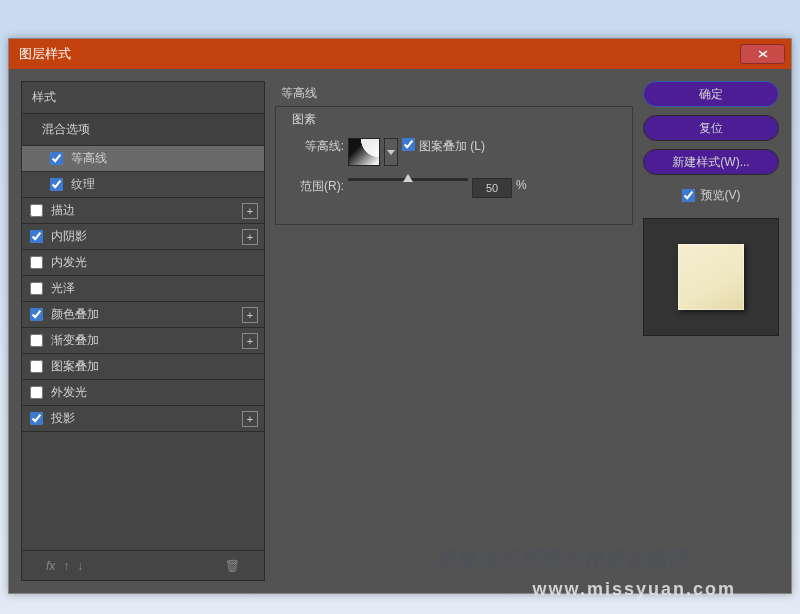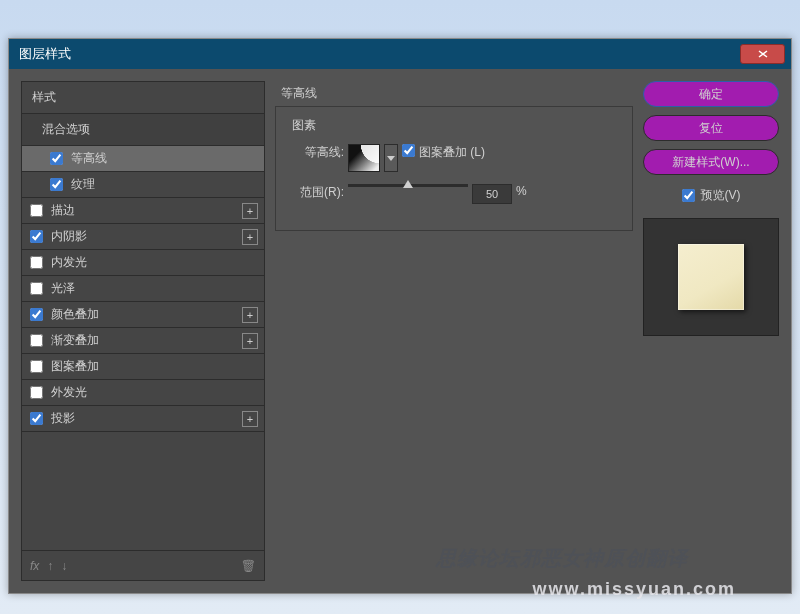--- a/index.html
+++ b/index.html
@@ -1,50 +1,50 @@
 <!DOCTYPE html>
 <html><head>
 <meta charset="utf-8">
 <style>
   * { box-sizing: border-box; margin: 0; padding: 0; font-family: "Microsoft YaHei", sans-serif; }
   body { background: linear-gradient(180deg, #c8daf0 0%, #e2ebf5 100%); width: 800px; height: 614px; position: relative; overflow: hidden; }
   .window { position: absolute; left: 8px; top: 38px; width: 784px; height: 556px; background: #fff; border: 1px solid #888; box-shadow: 0 0 8px rgba(0,0,0,0.3); }
-  .titlebar { height: 30px; background: #0c4a6e; color: #fff; display: flex; align-items: center; justify-content: space-between; padding-left: 10px; padding-right: 6px; font-size: 13px; }
+  .titlebar { height: 30px; background: #c2410c; color: #fff; display: flex; align-items: center; justify-content: space-between; padding-left: 10px; padding-right: 6px; font-size: 13px; }
   .close-btn { width: 45px; height: 20px; background: #c84b49; border: 1px solid #8a2c2a; border-radius: 3px; display: flex; align-items: center; justify-content: center; color: #fff; font-size: 10px; font-weight: bold; cursor: pointer; }
   .content { height: calc(100% - 30px); background: #535353; display: flex; padding: 12px 12px; gap: 10px; }
   .sidebar { width: 244px; display: flex; flex-direction: column; }
   .style-box { background: #454545; border: 1px solid #2c2c2c; flex: 1; display: flex; flex-direction: column; }
   .style-header { padding: 7px 10px; font-size: 12px; color: #d0d0d0; border-bottom: 1px solid #2c2c2c; }
   .blend-opts { padding: 7px 20px; font-size: 12px; color: #d0d0d0; border-bottom: 1px solid #2c2c2c; background: #404040; }
   .style-item { display: flex; align-items: center; height: 26px; padding: 0 8px; font-size: 12px; color: #d0d0d0; border-bottom: 1px solid #2c2c2c; position: relative; }
   .style-item.selected { background: #6a6a6a; }
   .style-item.sub { padding-left: 28px; }
   .style-item input[type=checkbox] { width: 13px; height: 13px; margin-right: 8px; accent-color: #3b7ad0; cursor: pointer; }
   .style-item .add-btn { position: absolute; right: 6px; width: 16px; height: 16px; border: 1px solid #888; display: flex; align-items: center; justify-content: center; font-size: 11px; color: #ccc; cursor: pointer; }
-  .style-footer { height: 30px; border-top: 1px solid #2c2c2c; display: flex; align-items: center; padding: 0 8px; gap: 8px; color: #888; font-size: 12px; }
+  .style-footer { height: 30px; border-top: 1px solid #2c2c2c; display: flex; align-items: center; padding: 0 24px; gap: 8px; color: #888; font-size: 12px; }
   .style-footer .spacer { flex: 1; }
   .style-footer span { cursor: pointer; }
   .main-panel { flex: 1; display: flex; gap: 10px; }
   .settings { flex: 1; }
   .settings-title { color: #d0d0d0; font-size: 12px; padding: 4px 6px; }
-  .settings-box { border: 1px solid #3a3a3a; padding: 10px 12px 14px 12px; }
+  .settings-box { border: 1px solid #3a3a3a; padding: 4px 12px 14px 12px; }
   .settings-sub { color: #d0d0d0; font-size: 12px; margin-bottom: 10px; padding-left: 4px; }
   .row { display: flex; align-items: flex-start; gap: 4px; font-size: 12px; color: #d0d0d0; margin-bottom: 12px; }
   .row .lbl { width: 56px; text-align: right; }
   .contour-pick { width: 32px; height: 28px; background: #222; border: 1px solid #222; position: relative; cursor: pointer; }
   .contour-curve { width: 100%; height: 100%; background: linear-gradient(135deg, #111 0%, #111 30%, #eee 90%); position: relative; overflow: hidden; }
   .contour-curve::after { content: ""; position: absolute; inset: 0; background: radial-gradient(circle at 100% 0%, rgba(255,255,255,0.9) 0%, rgba(255,255,255,0.9) 45%, transparent 46%); }
   .dd-btn { width: 14px; height: 28px; background: #5a5a5a; border: 1px solid #2c2c2c; display: flex; align-items: center; justify-content: center; cursor: pointer; }
   .dd-btn::after { content: ""; border-left: 4px solid transparent; border-right: 4px solid transparent; border-top: 5px solid #ccc; }
   .chk { width: 13px; height: 13px; accent-color: #3b7ad0; cursor: pointer; }
   .slider-track { width: 120px; height: 3px; background: #2c2c2c; position: relative; cursor: pointer; }
   .slider-thumb { position: absolute; left: 50%; top: -4px; width: 0; height: 0; border-left: 5px solid transparent; border-right: 5px solid transparent; border-bottom: 8px solid #d0d0d0; transform: translateX(-50%); }
   .num-input { width: 40px; height: 20px; background: #3a3a3a; border: 1px solid #2c2c2c; color: #d0d0d0; font-size: 11px; text-align: center; }
   .right-col { width: 136px; display: flex; flex-direction: column; gap: 8px; }
-  .btn { height: 26px; background: #a21caf; border: 1px solid #2c2c2c; border-radius: 13px; color: #d0d0d0; font-size: 12px; display: flex; align-items: center; justify-content: center; cursor: pointer; }
+  .btn { height: 26px; background: #4c1d95; border: 1px solid #2c2c2c; border-radius: 13px; color: #d0d0d0; font-size: 12px; display: flex; align-items: center; justify-content: center; cursor: pointer; }
   .btn.primary { border: 1px solid #2d5ea8; }
   .preview-chk { display: flex; align-items: center; justify-content: center; gap: 6px; font-size: 12px; color: #d0d0d0; margin-top: 4px; }
   .preview-box { margin-top: 6px; background: #333; border: 1px solid #222; height: 118px; display: flex; align-items: center; justify-content: center; }
   .preview-swatch { width: 66px; height: 66px; background: linear-gradient(150deg, #f5eecf 0%, #f0e8c2 60%, #e4d9a8 100%); box-shadow: 2px 2px 5px rgba(0,0,0,0.6), inset 0 0 0 1px rgba(255,255,255,0.4); }
   .watermark { position: absolute; right: 112px; bottom: 42px; font-size: 20px; font-weight: bold; color: rgba(74,81,91,0.55); letter-spacing: 1px; font-style: italic; }
   .watermark2 { position: absolute; right: 64px; bottom: 14px; font-size: 18px; font-weight: bold; color: rgba(230,230,235,0.85); letter-spacing: 2px; font-family: Arial, sans-serif; }
 </style>
 </head>
 <body>
 

